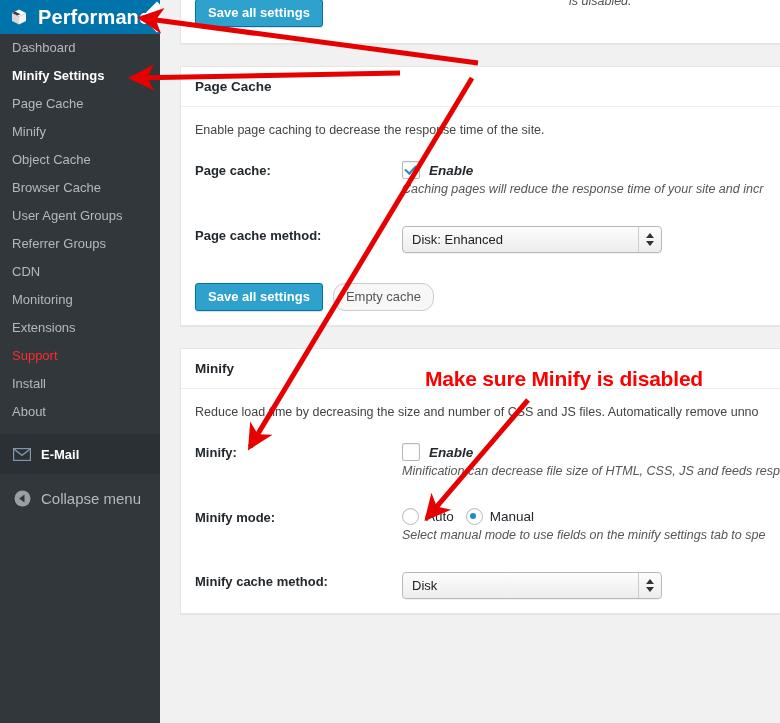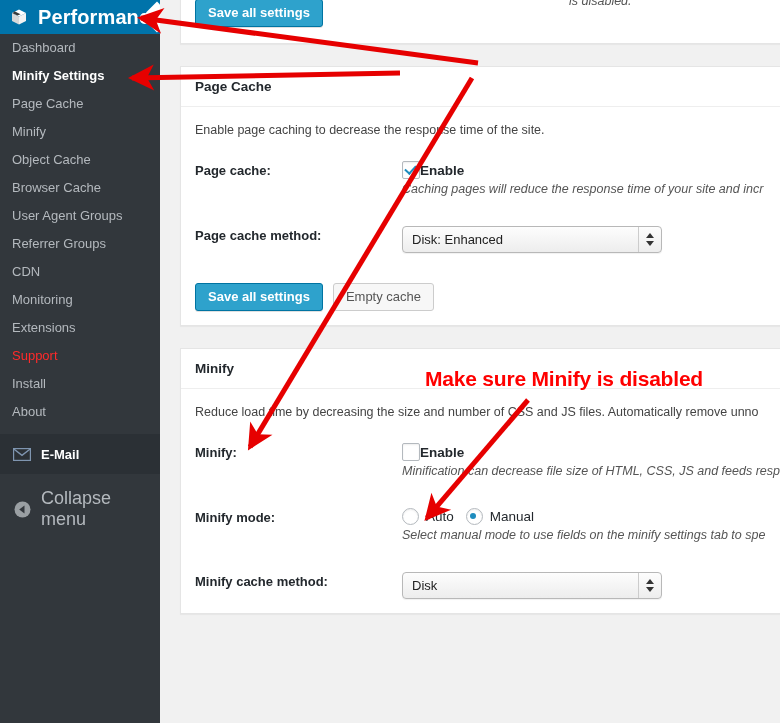--- a/index.html
+++ b/index.html
@@ -55,21 +55,21 @@
   }
   #email-block .em-label{color:#fff;font-size:13px;font-weight:bold;}
 
   #collapse{
     display:flex;align-items:center;padding:14px 0 10px 12px;
   }
   #collapse .col-icon{
     width:20px;height:20px;margin-right:9px;flex:none;
     display:flex;align-items:center;justify-content:center;
   }
-  #collapse .col-label{color:#b4b9be;font-size:18px;}
+  #collapse .col-label{color:#b4b9be;font-size:15px;}
 
   
   #content{
     position:absolute;left:160px;top:0;width:620px;height:723px;
     background:#f1f1f1;overflow:hidden;
   }
   .panel{
     background:#fff;border:1px solid #e5e5e5;
     margin:0 0 0 20px;width:760px;box-sizing:border-box;
     box-shadow:0 1px 1px rgba(0,0,0,.04);
@@ -94,21 +94,21 @@
   .cb-line{display:flex;align-items:center;}
   .cbx{
     width:16px;height:16px;border:1px solid #b4b9be;background:#fff;
     border-radius:2px;flex:none;position:relative;
     box-shadow:inset 0 1px 2px rgba(0,0,0,.07);
   }
   .cbx.checked:after{
     content:"";position:absolute;left:4px;top:1px;width:5px;height:9px;
     border:solid #1e8cbe;border-width:0 2px 2px 0;transform:rotate(42deg);
   }
-  .cb-text{font-size:13.5px;font-weight:bold;color:#23282d;margin-left:0;}
+  .cb-text{font-size:13.5px;font-weight:bold;color:#23282d;margin-left:9px;font-style:italic;}
   .hint{
     font-style:italic;font-size:12.5px;color:#555;margin-top:2px;
     line-height:17px;white-space:nowrap;
   }
 
   .radio-line{display:flex;align-items:center;}
   .rdo{
     width:15px;height:15px;border:1px solid #b4b9be;background:#fff;
     border-radius:50%;flex:none;position:relative;
     box-shadow:inset 0 1px 2px rgba(0,0,0,.07);
@@ -146,21 +146,21 @@
 
   .btn-row{display:flex;align-items:center;gap:10px;}
   .btn-primary{
     background:#2ea2cc;border:1px solid #0074a2;color:#fff;
     font-size:13px;font-weight:bold;padding:5px 12px;border-radius:3px;
     box-shadow:0 1px 0 rgba(0,0,0,.12);cursor:pointer;
     font-family:inherit;line-height:16px;
   }
   .btn-secondary{
     background:#f7f7f7;border:1px solid #ccc;color:#555;
-    font-size:13px;padding:5px 12px;border-radius:3px;cursor:pointer;
+    font-size:13px;padding:5px 12px;border-radius:12px;cursor:pointer;
     font-family:inherit;line-height:16px;
   }
 
   
   #top-cut{
     position:absolute;left:409px;top:-6px;width:200px;
     font-style:italic;font-size:12.5px;color:#555;
   }
 
   

